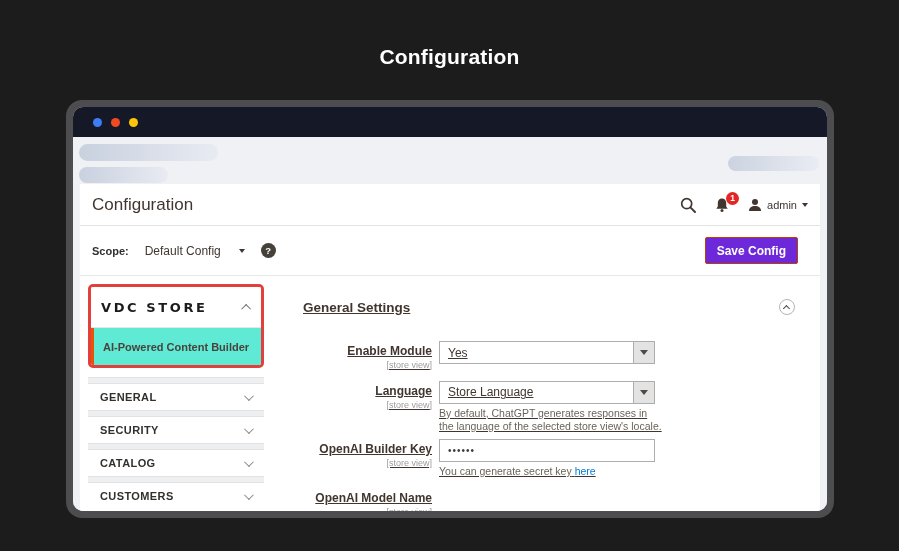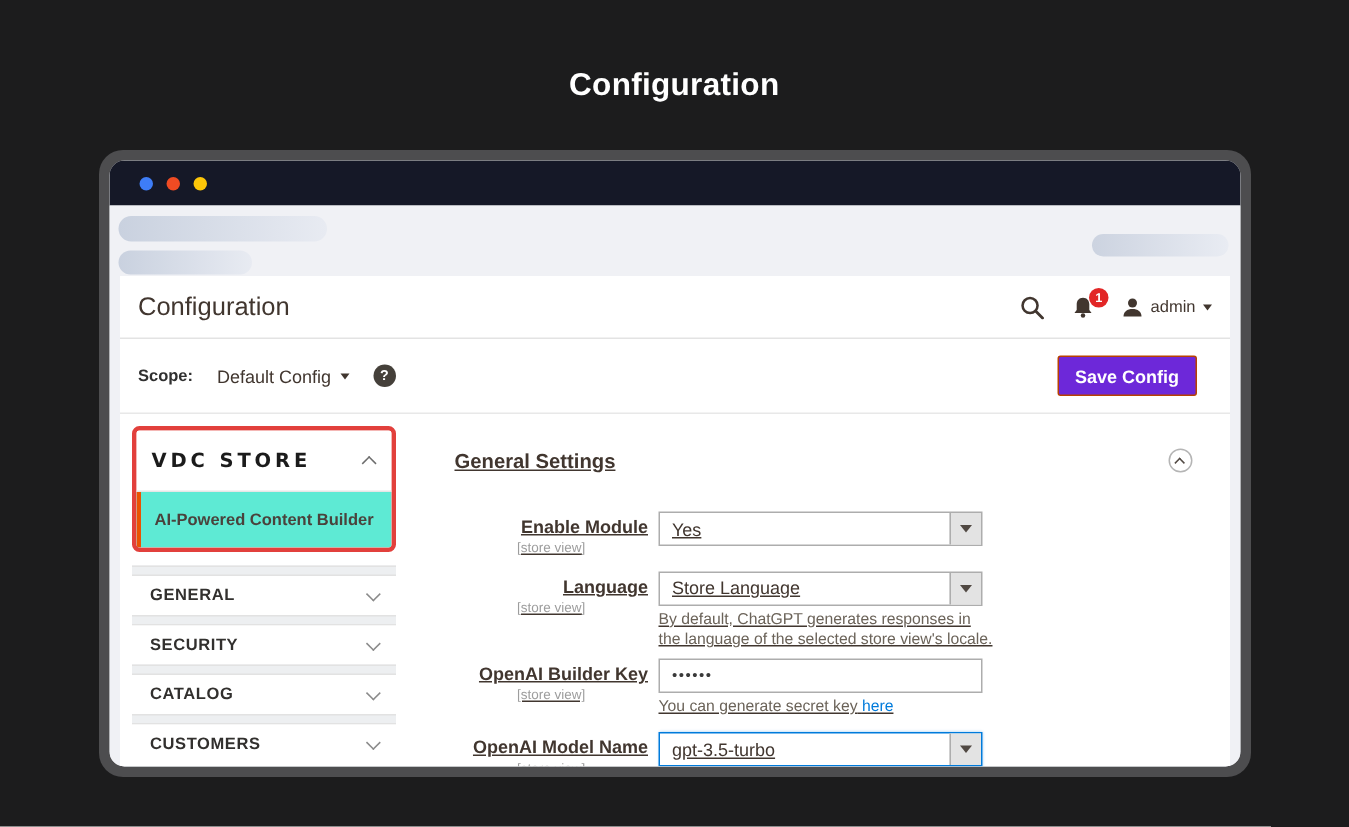--- a/index.html
+++ b/index.html
@@ -42,21 +42,21 @@
     position:absolute; top:-5px; right:-9px; min-width:13px; height:13px; padding:0 3px;
     background:#e22626; color:#fff; border-radius:7px; font-size:8.5px; font-weight:700;
     display:flex; align-items:center; justify-content:center;
   }
   .user-chunk { display:flex; align-items:center; gap:5px; }
   .user-name { font-size:11px; color:#41362f; }
   .caret-down { width:0; height:0; border-left:3.5px solid transparent; border-right:3.5px solid transparent; border-top:4px solid #41362f; }
 
   .admin-toolbar { height:50px; display:flex; align-items:center; padding:0 22px 0 12px; border-bottom:1px solid #e8e8e8; }
   .scope-label { font-size:11px; font-weight:700; color:#303030; margin-right:16px; }
-  .scope-select { display:flex; align-items:center; gap:6px; cursor:pointer; }
+  .scope-select { display:flex; align-items:center; gap:18px; cursor:pointer; }
   .scope-value { font-size:12px; color:#41362f; }
   .help-icon {
     margin-left:16px; width:15px; height:15px; border-radius:50%; background:#45403a;
     color:#fff; font-size:9.5px; font-weight:700; display:flex; align-items:center; justify-content:center; cursor:pointer;
   }
   .save-btn {
     margin-left:auto; height:27px; padding:0 11px; background:#6d28d9; border:1px solid #b84002;
     color:#fff; font-size:12px; font-weight:700; border-radius:2px; display:flex; align-items:center; cursor:pointer;
     font-family:"Liberation Sans", sans-serif;
   }
@@ -79,21 +79,21 @@
   .main { flex:1; margin-left:39px; padding-top:18px;text-decoration:underline; }
   .main-header { display:flex; align-items:center; justify-content:space-between; padding-right:13px; margin-bottom:26px; }
   .section-title { font-size:13.5px; font-weight:700; color:#41362f; }
   .collapse-icon { width:16px; height:16px; border:1px solid #b5b5b5; border-radius:50%; display:flex; align-items:center; justify-content:center; cursor:pointer; background:#fff; }
   .collapse-icon .chev { width:5px; height:5px; border-width:1.4px; border-color:#514943; transform:rotate(-135deg) translateY(-1.5px); }
 
   .frow { display:flex; }
   .mb11 { margin-bottom:11px; } .mb6 { margin-bottom:6px; } .mb10 { margin-bottom:10px; }
   .flabel-col { width:129px; flex:none; text-align:right; padding-top:4px; }
   .flabel { font-size:12px; font-weight:700; color:#41362f; line-height:1.15; }
-  .fscope { font-size:9px; color:#9d9d9d; margin-top:1px;text-align:center; }
+  .fscope { font-size:9px; color:#9d9d9d; margin-top:1px; }
   .ffield-col { margin-left:7px; }
   .fselect {
     width:216px; height:23px; border:1px solid #adadad; background:#fff; position:relative;
     display:flex; align-items:center; padding-left:8px; font-size:12px; color:#41362f; cursor:pointer;
   }
   .fselect.focused { border-color:#007bdb; box-shadow:0 0 2px rgba(0,123,219,.4); }
   .arrow-zone { position:absolute; right:0; top:0; bottom:0; width:21px; background:#e3e3e3; border-left:1px solid #adadad; display:flex; align-items:center; justify-content:center; }
   .arrow-zone .tri { width:0; height:0; border-left:4px solid transparent; border-right:4px solid transparent; border-top:5px solid #514943; }
   .finput {
     width:216px; height:23px; border:1px solid #adadad; background:#fff; padding:0 8px;
@@ -240,28 +240,20 @@
                   <a>here</a>
                 </div>
               </div>
             </div>
 
             <div class="frow">
               <div class="flabel-col">
                 <div class="flabel">OpenAI Model Name</div>
                 <div class="fscope">[store view]</div>
               </div>
-              <div class="ffield-col">
-                <div class="fselect focused">
-                  <span>gpt-3.5-turbo</span>
-                  <span class="arrow-zone">
-                      <span class="tri"></span>
-                    </span>
-                </div>
-              </div>
             </div>
 
           </div>
         </div>
 
       </div>
     </div>
   </div>
 </div>
 

